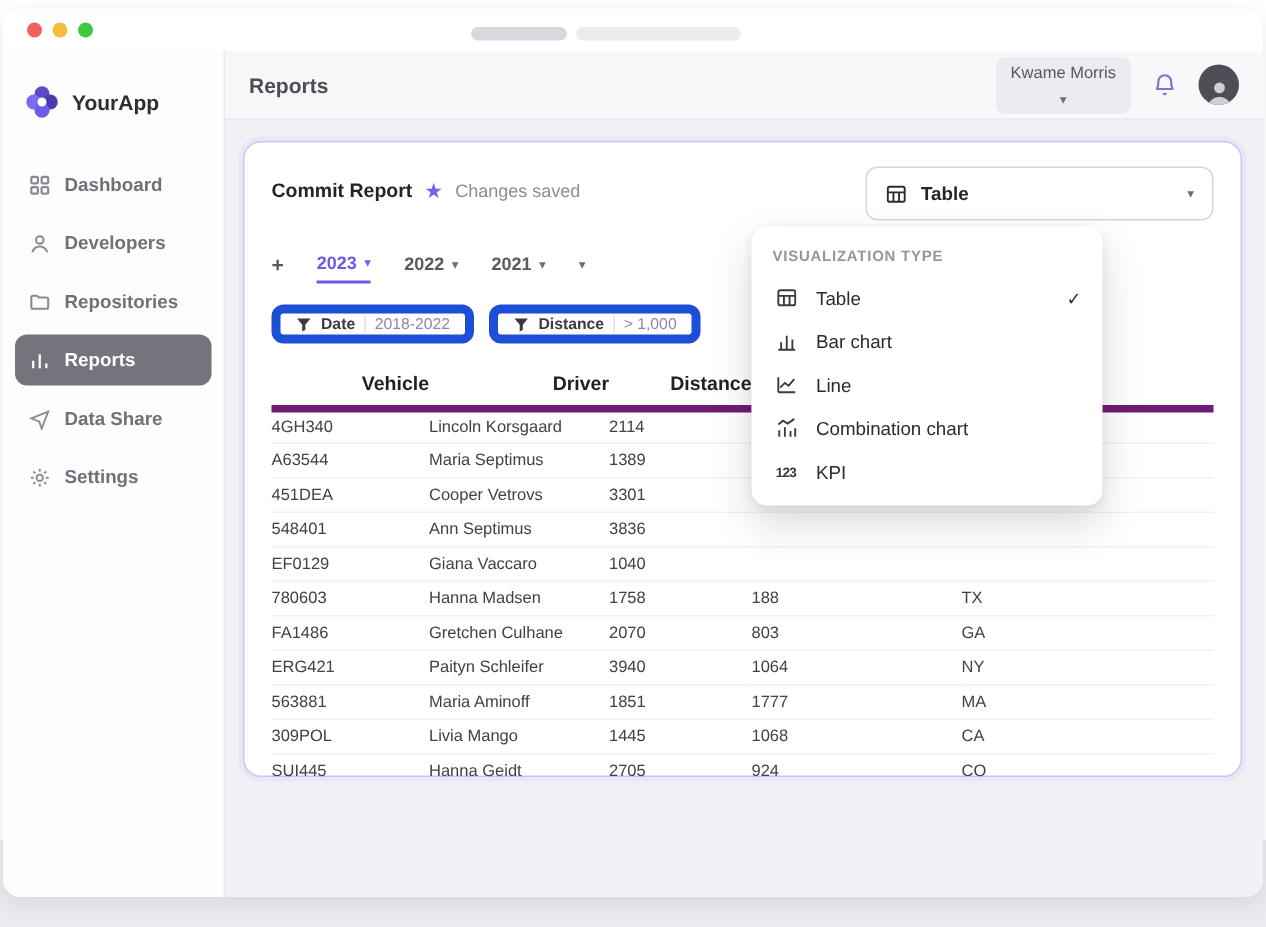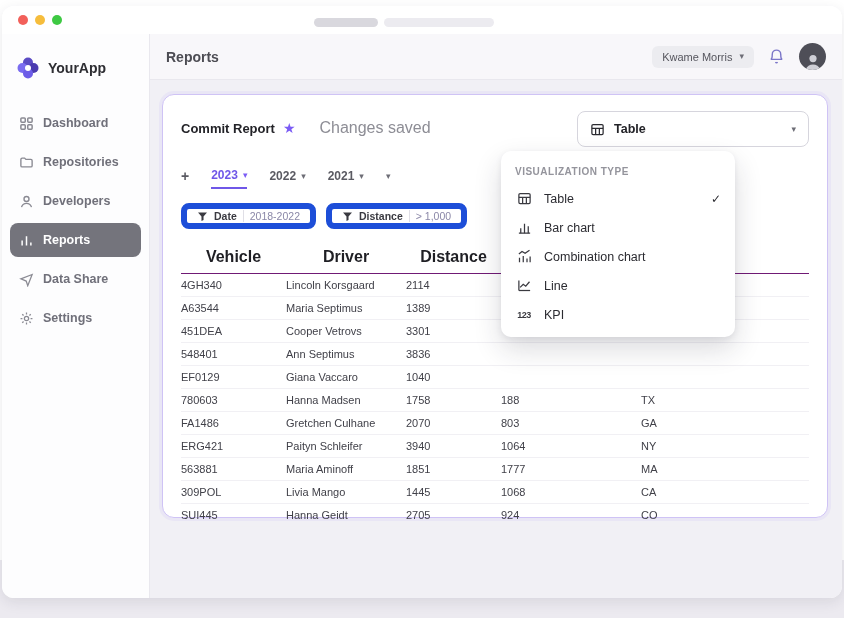--- a/index.html
+++ b/index.html
@@ -31,36 +31,36 @@
   .nav-item.active svg * { stroke:#ffffff; }
   .nav-ic { width:16px; height:16px; display:flex; align-items:center; justify-content:center; }
 
   
   .content { flex:1; display:flex; flex-direction:column; min-width:0; }
   .topbar { height:46px; background:#f8f7fa; border-bottom:1px solid #e9e8ee; display:flex; align-items:center;
             padding:0 16px; flex-shrink:0; }
   .topbar-title { font-size:14px; font-weight:bold; color:#4c4c53; }
   .topbar-right { margin-left:auto; display:flex; align-items:center; gap:14px; }
   .user-pill { display:flex; align-items:center; gap:7px; background:#ececf0; border-radius:6px; padding:5px 10px;
-               font-size:11px; color:#56565e; cursor:pointer; }
+               font-size:11px; color:#56565e; cursor:pointer;flex-direction:column; }
   .caret { font-size:9px; color:#6d6d76; line-height:1; }
   .caret.accent { color:var(--accent,#7b5cf5); }
   .avatar { width:27px; height:27px; border-radius:50%; background:#4e4e57; display:flex; align-items:flex-end; justify-content:center; overflow:hidden; cursor:pointer; }
 
   .main { flex:1; background:#f1f0f5; padding:14px 14px 0 12px; position:relative; }
 
   
   .card { background:#ffffff; border:1px solid var(--card_border,#cfc3f5); box-shadow:0 0 0 3px rgba(124,92,250,.06);
           border-radius:12px; height:424px; position:relative; padding:16px 18px 0 18px; }
 
   .card-header { display:flex; align-items:flex-start; justify-content:space-between; }
   .rpt-title-row { display:flex; align-items:center; gap:8px; padding-top:8px; }
   .rpt-title { font-size:13px; font-weight:bold; color:#232328; }
   .star { color:var(--accent,#7b5cf5); font-size:14px; line-height:1; }
-  .saved { font-size:16px; color:#8d8d95;margin-left:16px; }
+  .saved { font-size:12px; color:#8d8d95; }
   .header-right { display:flex; align-items:center; gap:10px; }
 
   .viz-select { width:232px; height:36px; border:1px solid #d6d5dd; border-radius:8px; background:#fff;
                 display:flex; align-items:center; gap:9px; padding:0 12px; cursor:pointer; }
   .viz-select .lbl { font-size:12.5px; font-weight:bold; color:#232328; }
   .viz-select .caret { margin-left:auto; }
   .export-btn { height:36px; width:72px; border:none; border-radius:8px; background:var(--accent,#7b5cf5); color:#fff;
                 font-size:12px; font-weight:bold; cursor:pointer; font-family:inherit; }
 
   
@@ -73,22 +73,22 @@
   
   .chips-row { display:flex; gap:10px; margin-top:14px; }
   .chip { display:flex; align-items:center; gap:6px; border:6px solid #1d4ed8; border-radius:8px; height:26px;
           padding:0 10px; cursor:pointer; background:#fff; }
   .chip b { font-size:10.5px; color:#3a3a41; }
   .chip .divider { width:1px; height:12px; background:#e0dfe6; }
   .chip-val { font-size:10.5px; color:#8b88a8; }
 
   
   table { width:100%; border-collapse:collapse; margin-top:14px; table-layout:fixed; }
-  th { text-align:center; font-size:16px; font-weight:bold; color:#1f1f24; padding:5px 0 7px 0;
-       border-bottom:1px solid #701a75; }
+  th { text-align:right; font-size:13px; font-weight:bold; color:#1f1f24; padding:5px 0 7px 0;
+       border-bottom:5px solid #701a75; }
   td { font-size:11px; color:#414149; padding:0; height:23px; border-bottom:1px solid #f1f0f4; }
   .tfoot { display:flex; align-items:center; justify-content:space-between; padding:10px 0 0 0; }
   .results { font-size:11px; color:#8d8d95; }
   .pager { display:flex; align-items:center; gap:8px; font-size:11px; color:#3a3a41; }
   .pg-btn { cursor:pointer; display:flex; align-items:center; }
 
   
   .dropdown { position:absolute; left:338px; top:56px; width:234px; background:#fff; border-radius:10px; z-index:9;
               box-shadow:0 12px 28px rgba(30,30,50,.16), 0 2px 6px rgba(30,30,50,.08); padding:6px 0 8px 0; }
   .dd-header { font-size:10px; letter-spacing:.05em; color:#94949c; padding:9px 14px 7px 14px; font-weight:bold; }
@@ -137,34 +137,34 @@
             <rect x="3" y="14" width="7" height="7" rx="1.5"></rect>
               <rect x="14" y="14" width="7" height="7" rx="1.5"></rect>
           </svg>
           </span>
         <span>Dashboard</span>
       </div>
 
       <div class="nav-item">
         <span class="nav-ic">
           <svg width="15" height="15" viewBox="0 0 24 24" fill="none" stroke="#8a8a93" stroke-width="2.2">
-            <path d="M3 7a2 2 0 0 1 2-2h4l2 2h8a2 2 0 0 1 2 2v8a2 2 0 0 1-2 2H5a2 2 0 0 1-2-2V7z"></path>
-          </svg>
-          </span>
-        <span>Repositories</span>
-      </div>
-
-      <div class="nav-item">
-        <span class="nav-ic">
-          <svg width="15" height="15" viewBox="0 0 24 24" fill="none" stroke="#8a8a93" stroke-width="2.2">
             <circle cx="12" cy="8" r="4"></circle>
               <path d="M4 21c1.5-4 4.5-6 8-6s6.5 2 8 6"></path>
           </svg>
           </span>
         <span>Developers</span>
+      </div>
+
+      <div class="nav-item">
+        <span class="nav-ic">
+          <svg width="15" height="15" viewBox="0 0 24 24" fill="none" stroke="#8a8a93" stroke-width="2.2">
+            <path d="M3 7a2 2 0 0 1 2-2h4l2 2h8a2 2 0 0 1 2 2v8a2 2 0 0 1-2 2H5a2 2 0 0 1-2-2V7z"></path>
+          </svg>
+          </span>
+        <span>Repositories</span>
       </div>
 
       <div class="nav-item active">
         <span class="nav-ic">
           <svg width="15" height="15" viewBox="0 0 24 24" fill="none" stroke="#ffffff" stroke-width="2.4">
             <path d="M5 20V12"></path>
               <path d="M12 20V5"></path>
               <path d="M19 20v-5"></path>
           </svg>
           </span>
@@ -395,35 +395,35 @@
                 <svg width="15" height="15" viewBox="0 0 24 24" fill="none" stroke="#3a3a40" stroke-width="2">
                   <path d="M3 21h18"></path>
                     <path d="M6 21v-8M12 21V6M18 21v-11"></path>
                   </svg>
                 </span>
               <span>Bar chart</span>
             </div>
             <div class="dd-item">
               <span class="dd-ic">
                 <svg width="15" height="15" viewBox="0 0 24 24" fill="none" stroke="#3a3a40" stroke-width="2">
-                  <path d="M4 21v-7M10 21v-10M16 21v-6M21 21v-9"></path>
-                    <path d="M3 8l5-4 5 3 7-5"></path>
-                  </svg>
-                </span>
-              <span>Combination chart</span>
+                  <path d="M3 20V4"></path>
+                    <path d="M3 20h18"></path>
+                    <path d="M5 15l5-5 4 3 6-7"></path>
+                  </svg>
+                </span>
+              <span>Line</span>
             </div>
             <div class="dd-item">
               <span class="dd-ic">
                 <svg width="15" height="15" viewBox="0 0 24 24" fill="none" stroke="#3a3a40" stroke-width="2">
-                  <path d="M3 20V4"></path>
-                    <path d="M3 20h18"></path>
-                    <path d="M5 15l5-5 4 3 6-7"></path>
-                  </svg>
-                </span>
-              <span>Line</span>
+                  <path d="M4 21v-7M10 21v-10M16 21v-6M21 21v-9"></path>
+                    <path d="M3 8l5-4 5 3 7-5"></path>
+                  </svg>
+                </span>
+              <span>Combination chart</span>
             </div>
             <div class="dd-item">
               <span class="dd-ic kpi-ic">123</span>
               <span>KPI</span>
             </div>
           </div>
 
         </div>
       </div>
     </div>

